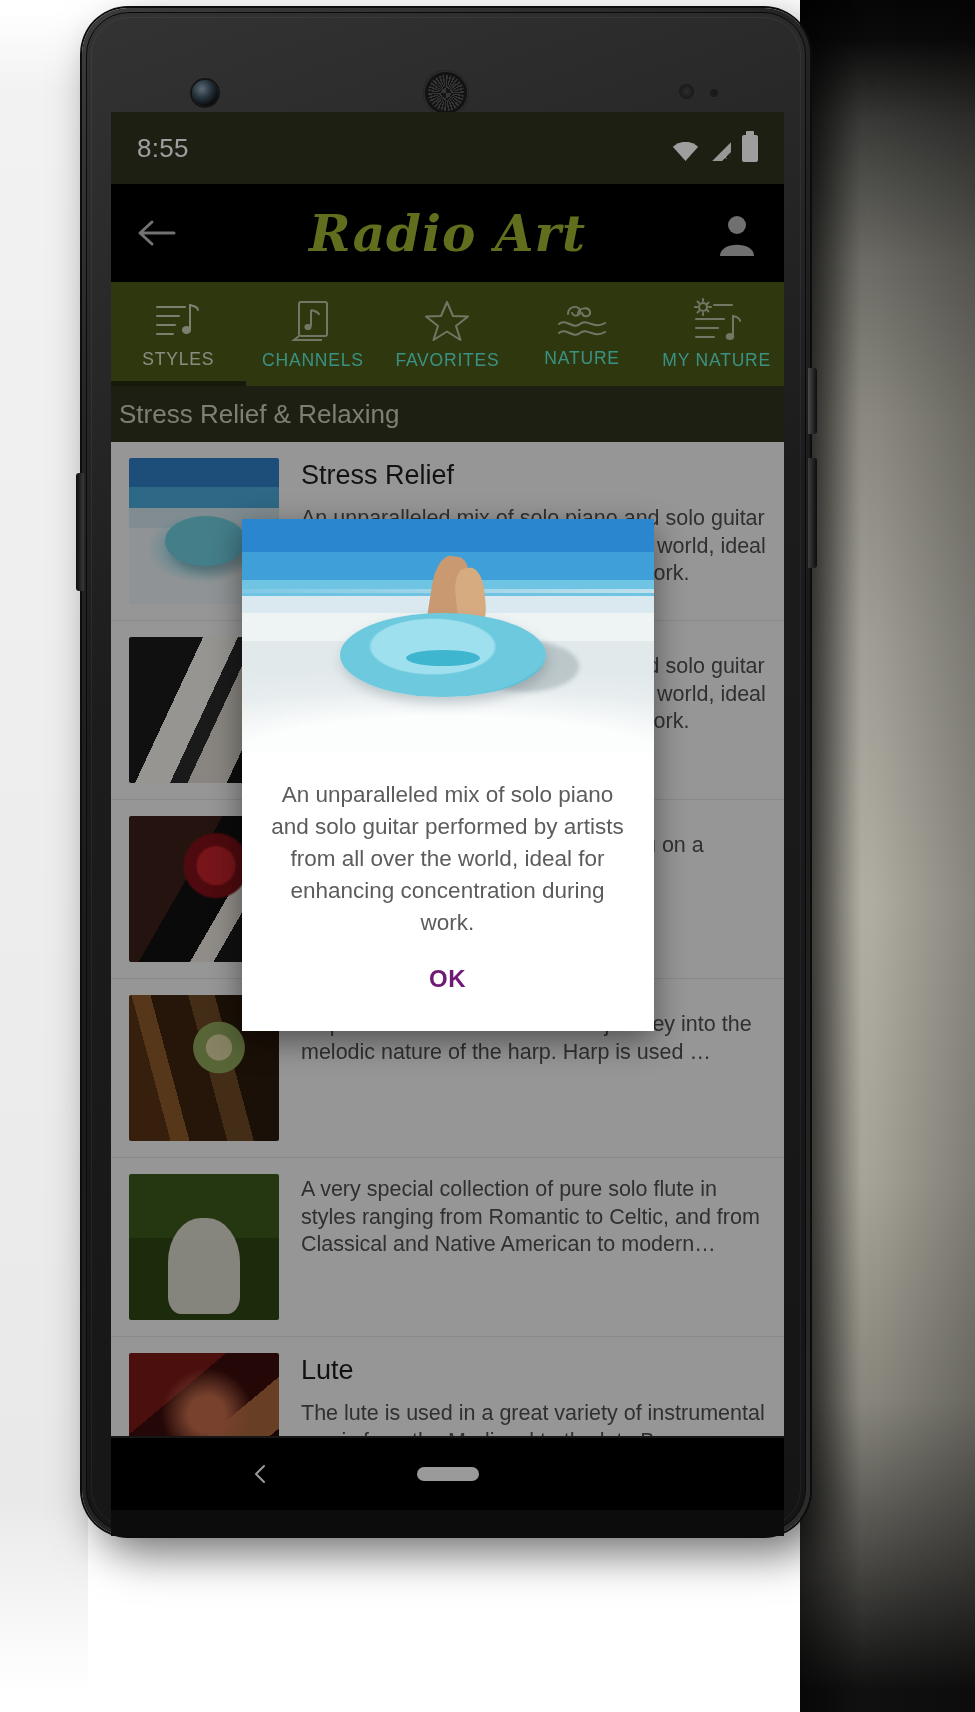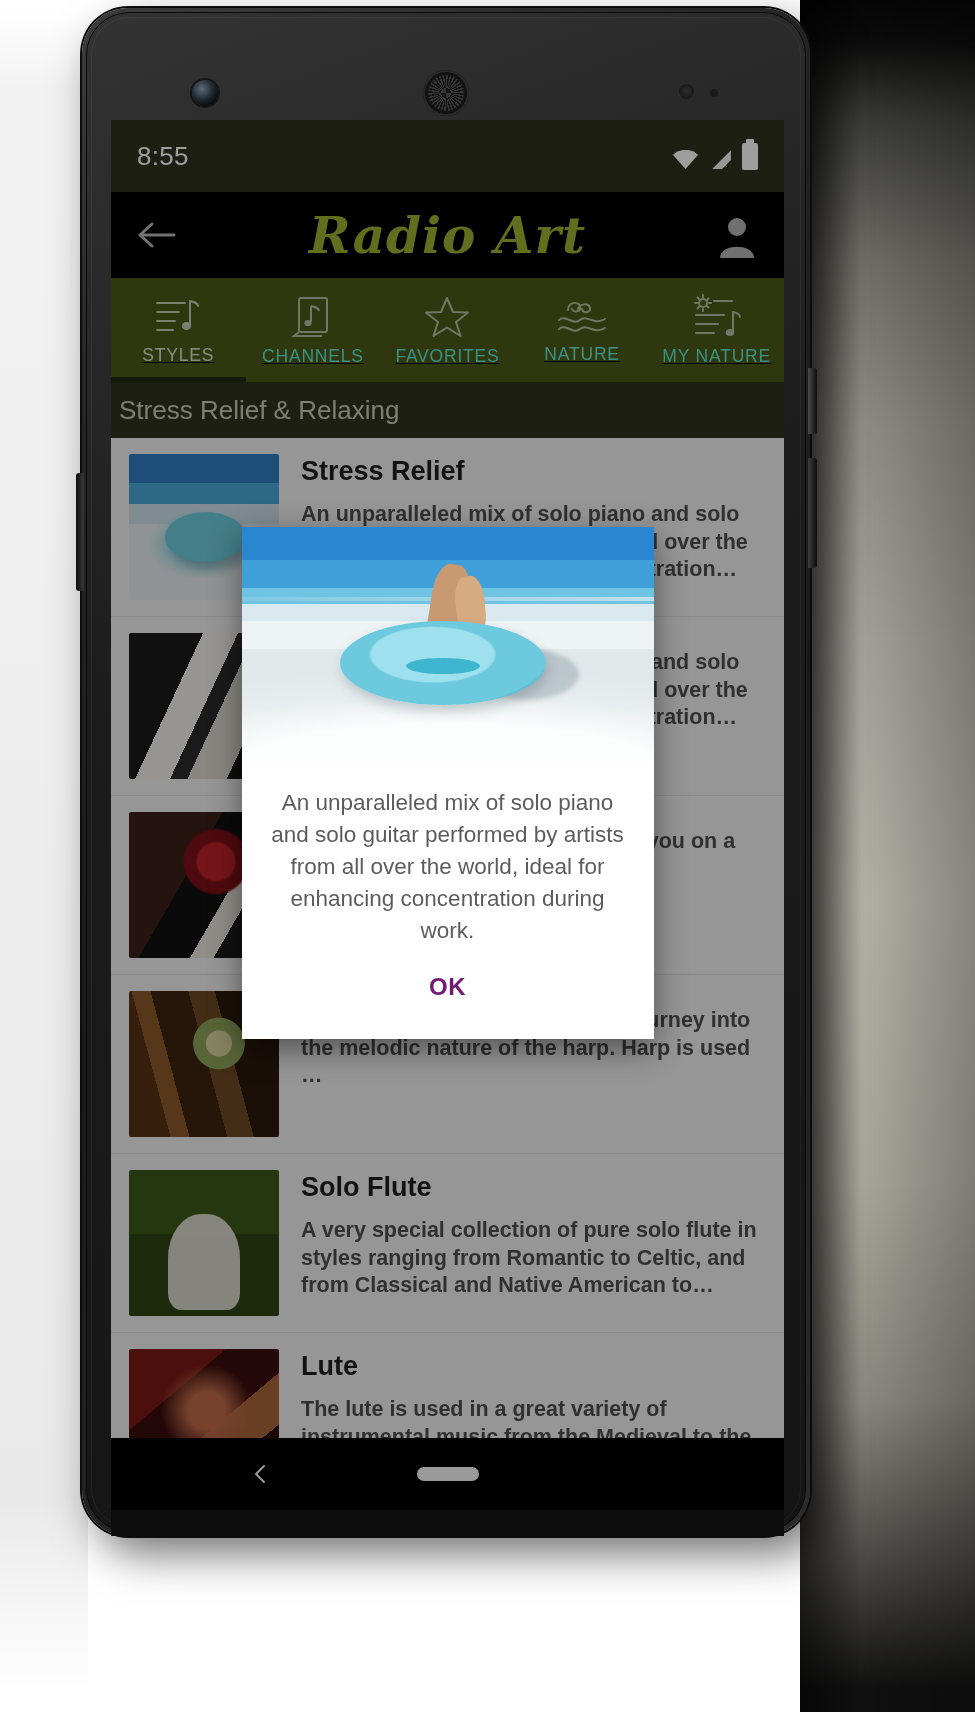--- a/index.html
+++ b/index.html
@@ -51,64 +51,64 @@
       background:radial-gradient(circle,#1b1b1b 0%,#121212 60%,#0a0a0a 100%);
       box-shadow:inset 0 0 0 2px #2a2a2a; overflow:hidden; }
   .speaker:after { content:""; position:absolute; inset:5px; border-radius:50%;
       background:repeating-conic-gradient(#3a3a3a 0deg 6deg, #151515 6deg 12deg); opacity:.85; }
   .sensor1 { position:absolute; right:116px; top:76px; width:15px; height:15px; border-radius:50%;
       background:radial-gradient(circle,#2d2d2d,#101010); }
   .sensor2 { position:absolute; right:92px; top:81px; width:8px; height:8px; border-radius:50%;
       background:#1a1a1a; }
 
   
-  .screen { position:absolute; left:29px; top:112px; width:673px; height:1324px;
+  .screen { position:absolute; left:29px; top:104px; width:673px; height:1324px;
       background:#9a9a9a; overflow:hidden; }
 
   
   .statusbar { position:relative; height:72px; background:#2f3320;
       display:flex; align-items:center; padding:0 26px; }
   .clock { color:#fff; font-size:26px; letter-spacing:.3px; }
   .status-icons { margin-left:auto; display:flex; align-items:flex-end; gap:9px; }
   .ic-wifi { width:27px; height:20px; }
   .ic-sig  { width:25px; height:21px; position:relative; }
   .ic-batt { width:16px; height:27px; background:#fff; border-radius:2px; position:relative; }
   .ic-batt:before { content:""; position:absolute; top:-4px; left:4px; width:8px; height:4px;
       background:#fff; border-radius:1px 1px 0 0; }
 
   
-  .appbar { position:relative; height:86px; background:#000; display:flex;
+  .appbar { position:relative; height:98px; background:#000; display:flex;
       align-items:center; padding:0 24px; }
   .back-arrow { width:44px; height:34px; position:relative; cursor:pointer; }
   .brand { position:absolute; left:0; right:0; text-align:center;
       font-family:"DejaVu Serif", serif; font-style:italic; font-weight:bold;
       font-size:50px; color:#9cb230; letter-spacing:1px; pointer-events:none; }
   .avatar-ic { margin-left:auto; width:46px; height:46px; position:relative; }
 
   
   .tabbar { height:104px; background:#4b5a16; display:flex; position:relative; }
   .tab { flex:1; display:flex; flex-direction:column; align-items:center;
-         justify-content:center; gap:8px; cursor:pointer;text-decoration:underline; }
+         justify-content:center; gap:8px; cursor:pointer; }
   .tab svg { display:block; }
   .tab-label { font-size:17.5px; letter-spacing:.8px; color:#5eead4; }
   .tab.active .tab-label { color:#dfe3d2; }
   .tab-ind { position:absolute; bottom:0; left:0; width:20%; height:5px; background:#232a12; }
 
   
   .section-head { height:56px; background:#2f3320; display:flex; align-items:center;
       padding:0 8px; }
   .section-head span { color:#c9cdb8; font-size:26px; }
 
   
   .list { position:relative; background:#f3f3f3; height:1002px; overflow:hidden; }
   .row { display:flex; gap:22px; padding:16px 18px 16px 18px; border-bottom:1px solid #dedede;
          min-height:176px; cursor:pointer; }
   .thumb { width:150px; height:146px; flex:0 0 150px; border-radius:2px; overflow:hidden;
       position:relative; background:#888; }
-  .rtext { flex:1; min-width:0; padding-top:2px;font-weight:bold; }
+  .rtext { flex:1; min-width:0; padding-top:2px; }
   .rtitle { font-size:27px; color:#1d1d1d; margin-bottom:14px; }
   .rdesc { font-size:21.5px; line-height:1.28; color:#4e4e4e;
       display:-webkit-box; -webkit-line-clamp:3; -webkit-box-orient:vertical; overflow:hidden; }
 
   
   .art-beach { background:
       radial-gradient(ellipse 60% 40% at 48% 62%, #7fd6e6 0 18%, rgba(127,214,230,0) 60%),
       linear-gradient(180deg,#2f7fc4 0 20%,#4aa8d8 20% 34%,#cfe3ea 34% 48%,#e9eef0 48% 100%); }
   .art-beach:after { content:""; position:absolute; left:24%; top:40%; width:54%; height:34%;
       border-radius:50%; background:#6fcbdd; box-shadow:6px 8px 10px rgba(0,0,0,.18); }
@@ -318,21 +318,20 @@
           <div class="thumb art-harp"></div>
           <div class="rtext">
             <div class="rtitle"></div>
             <div class="rdesc">Inspire all those on a dedicated journey into the melodic nature of the harp. Harp is used …</div>
           </div>
         </div>
 
         <div class="row">
           <div class="thumb art-flute"></div>
           <div class="rtext">
-            <div class="rtitle">Solo Flute</div>
             <div class="rdesc">A very special collection of pure solo flute in styles ranging from Romantic to Celtic, and from Classical and Native American to modern classi…</div>
           </div>
         </div>
 
         <div class="row">
           <div class="thumb art-lute"></div>
           <div class="rtext">
             <div class="rtitle">Lute</div>
             <div class="rdesc">The lute is used in a great variety of instrumental music from the Medieval to the late Baroque eras. Soothe away stress as you are bathed in blissful</div>
           </div>

